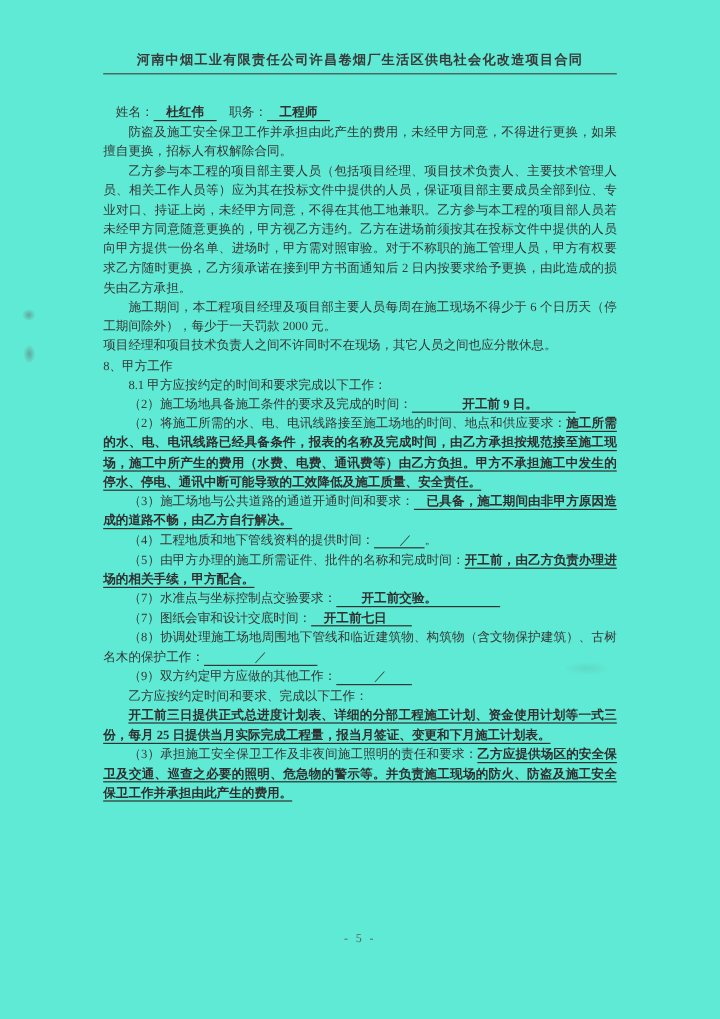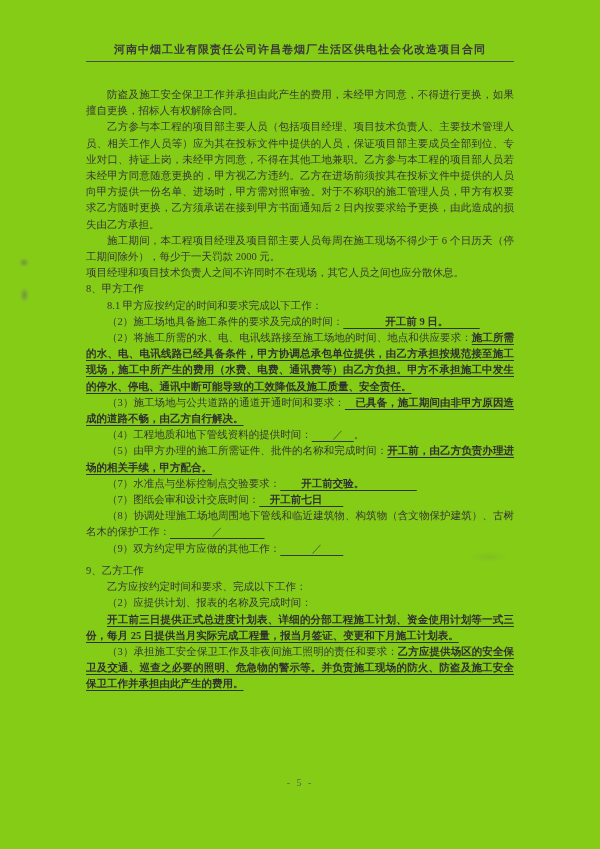--- a/index.html
+++ b/index.html
@@ -1,20 +1,20 @@
 <!DOCTYPE html>
 <html><head>
 <meta charset="utf-8">
 <style>
   html,body{margin:0;padding:0;background:#e9e9e6;}
   .page{
     position:relative;
     width:600px;height:849px;
     margin:0 auto;
-    background:#84cc16;
+    background:#5eead4;
     overflow:hidden;
     font-family:"Liberation Serif","DejaVu Serif",serif;
     color:#363636;
   }
   .content{position:absolute;left:86px;top:42px;width:428px;}
   .doc-title{
     text-align:center;
     font-weight:bold;
     font-size:11px;
     letter-spacing:1px;
@@ -75,37 +75,36 @@
 <div class="page">
   <div class="smudge smudge-1"></div>
   <div class="smudge smudge-2"></div>
   <div class="smudge smudge-3"></div>
 
   <div class="content">
     <div class="doc-title">河南中烟工业有限责任公司许昌卷烟厂生活区供电社会化改造项目合同</div>
     <div class="title-rule"></div>
 
     <div class="doc-body" id="doc-body">
+        <p class="para indent-1"><span class="run run-normal">姓名：</span><span class="run run-filled">　杜红伟　</span><span class="run run-normal">　职务：</span><span class="run run-filled">　工程师　</span></p>
         <p class="para indent-2"><span class="run run-normal">防盗及施工安全保卫工作并承担由此产生的费用，未经甲方同意，不得进行更换，如果擅自更换，招标人有权解除合同。</span></p>
         <p class="para indent-2"><span class="run run-normal">乙方参与本工程的项目部主要人员（包括项目经理、项目技术负责人、主要技术管理人员、相关工作人员等）应为其在投标文件中提供的人员，保证项目部主要成员全部到位、专业对口、持证上岗，未经甲方同意，不得在其他工地兼职。乙方参与本工程的项目部人员若未经甲方同意随意更换的，甲方视乙方违约。乙方在进场前须按其在投标文件中提供的人员向甲方提供一份名单、进场时，甲方需对照审验。对于不称职的施工管理人员，甲方有权要求乙方随时更换，乙方须承诺在接到甲方书面通知后 2 日内按要求给予更换，由此造成的损失由乙方承担。</span></p>
         <p class="para indent-2"><span class="run run-normal">施工期间，本工程项目经理及项目部主要人员每周在施工现场不得少于 6 个日历天（停工期间除外），每少于一天罚款 2000 元。</span></p>
         <p class="para indent-0"><span class="run run-normal">项目经理和项目技术负责人之间不许同时不在现场，其它人员之间也应分散休息。</span></p>
         <p class="para indent-0"><span class="run run-normal">8、甲方工作</span></p>
         <p class="para indent-2"><span class="run run-normal">8.1 甲方应按约定的时间和要求完成以下工作：</span></p>
         <p class="para indent-2"><span class="run run-normal">（2）施工场地具备施工条件的要求及完成的时间：</span><span class="run run-filled">　　　　开工前 9 日。　　　</span></p>
-        <p class="para indent-2"><span class="run run-normal">（2）将施工所需的水、电、电讯线路接至施工场地的时间、地点和供应要求：</span><span class="run run-filled">施工所需的水、电、电讯线路已经具备条件，甲方协调总承包单位提供，由乙方承担按规范接至施工现场，施工中所产生的费用（水费、电费、通讯费等）由乙方负担。甲方不承担施工中发生的停水、停电、通讯中断可能导致的工效降低及施工质量、安全责任。</span></p>
+        <p class="para indent-2"><span class="run run-normal">（2）将施工所需的水、电、电讯线路接至施工场地的时间、地点和供应要求：</span><span class="run run-filled">施工所需的水、电、电讯线路已经具备条件，报表的名称及完成时间，由乙方承担按规范接至施工现场，施工中所产生的费用（水费、电费、通讯费等）由乙方负担。甲方不承担施工中发生的停水、停电、通讯中断可能导致的工效降低及施工质量、安全责任。</span></p>
         <p class="para indent-2"><span class="run run-normal">（3）施工场地与公共道路的通道开通时间和要求：</span><span class="run run-filled">　已具备，施工期间由非甲方原因造成的道路不畅，由乙方自行解决。</span></p>
         <p class="para indent-2"><span class="run run-normal">（4）工程地质和地下管线资料的提供时间：</span><span class="run run-blank">　　／　</span><span class="run run-normal">。</span></p>
         <p class="para indent-2"><span class="run run-normal">（5）由甲方办理的施工所需证件、批件的名称和完成时间：</span><span class="run run-filled">开工前，由乙方负责办理进场的相关手续，甲方配合。</span></p>
         <p class="para indent-2"><span class="run run-normal">（7）水准点与坐标控制点交验要求：</span><span class="run run-filled">　　开工前交验。　　　　　</span></p>
         <p class="para indent-2"><span class="run run-normal">（7）图纸会审和设计交底时间：</span><span class="run run-filled">　开工前七日　　</span></p>
         <p class="para indent-2"><span class="run run-normal">（8）协调处理施工场地周围地下管线和临近建筑物、构筑物（含文物保护建筑）、古树名木的保护工作：</span><span class="run run-blank">　　　　／　　　　</span></p>
         <p class="para indent-2"><span class="run run-normal">（9）双方约定甲方应做的其他工作：</span><span class="run run-blank">　　　／　　</span></p>
-        <p class="para indent-0" style="margin-top: 6px;"><span class="run run-normal">9、乙方工作</span></p>
         <p class="para indent-2"><span class="run run-normal">乙方应按约定时间和要求、完成以下工作：</span></p>
-        <p class="para indent-2"><span class="run run-normal">（2）应提供计划、报表的名称及完成时间：</span></p>
         <p class="para indent-2"><span class="run run-filled">开工前三日提供正式总进度计划表、详细的分部工程施工计划、资金使用计划等一式三份，每月 25 日提供当月实际完成工程量，报当月签证、变更和下月施工计划表。</span></p>
         <p class="para indent-2"><span class="run run-normal">（3）承担施工安全保卫工作及非夜间施工照明的责任和要求：</span><span class="run run-filled">乙方应提供场区的安全保卫及交通、巡查之必要的照明、危急物的警示等。并负责施工现场的防火、防盗及施工安全保卫工作并承担由此产生的费用。</span></p>
       </div>
   </div>
 
   <div class="footer">- 5 -</div>
 </div>
 
 </body></html>

